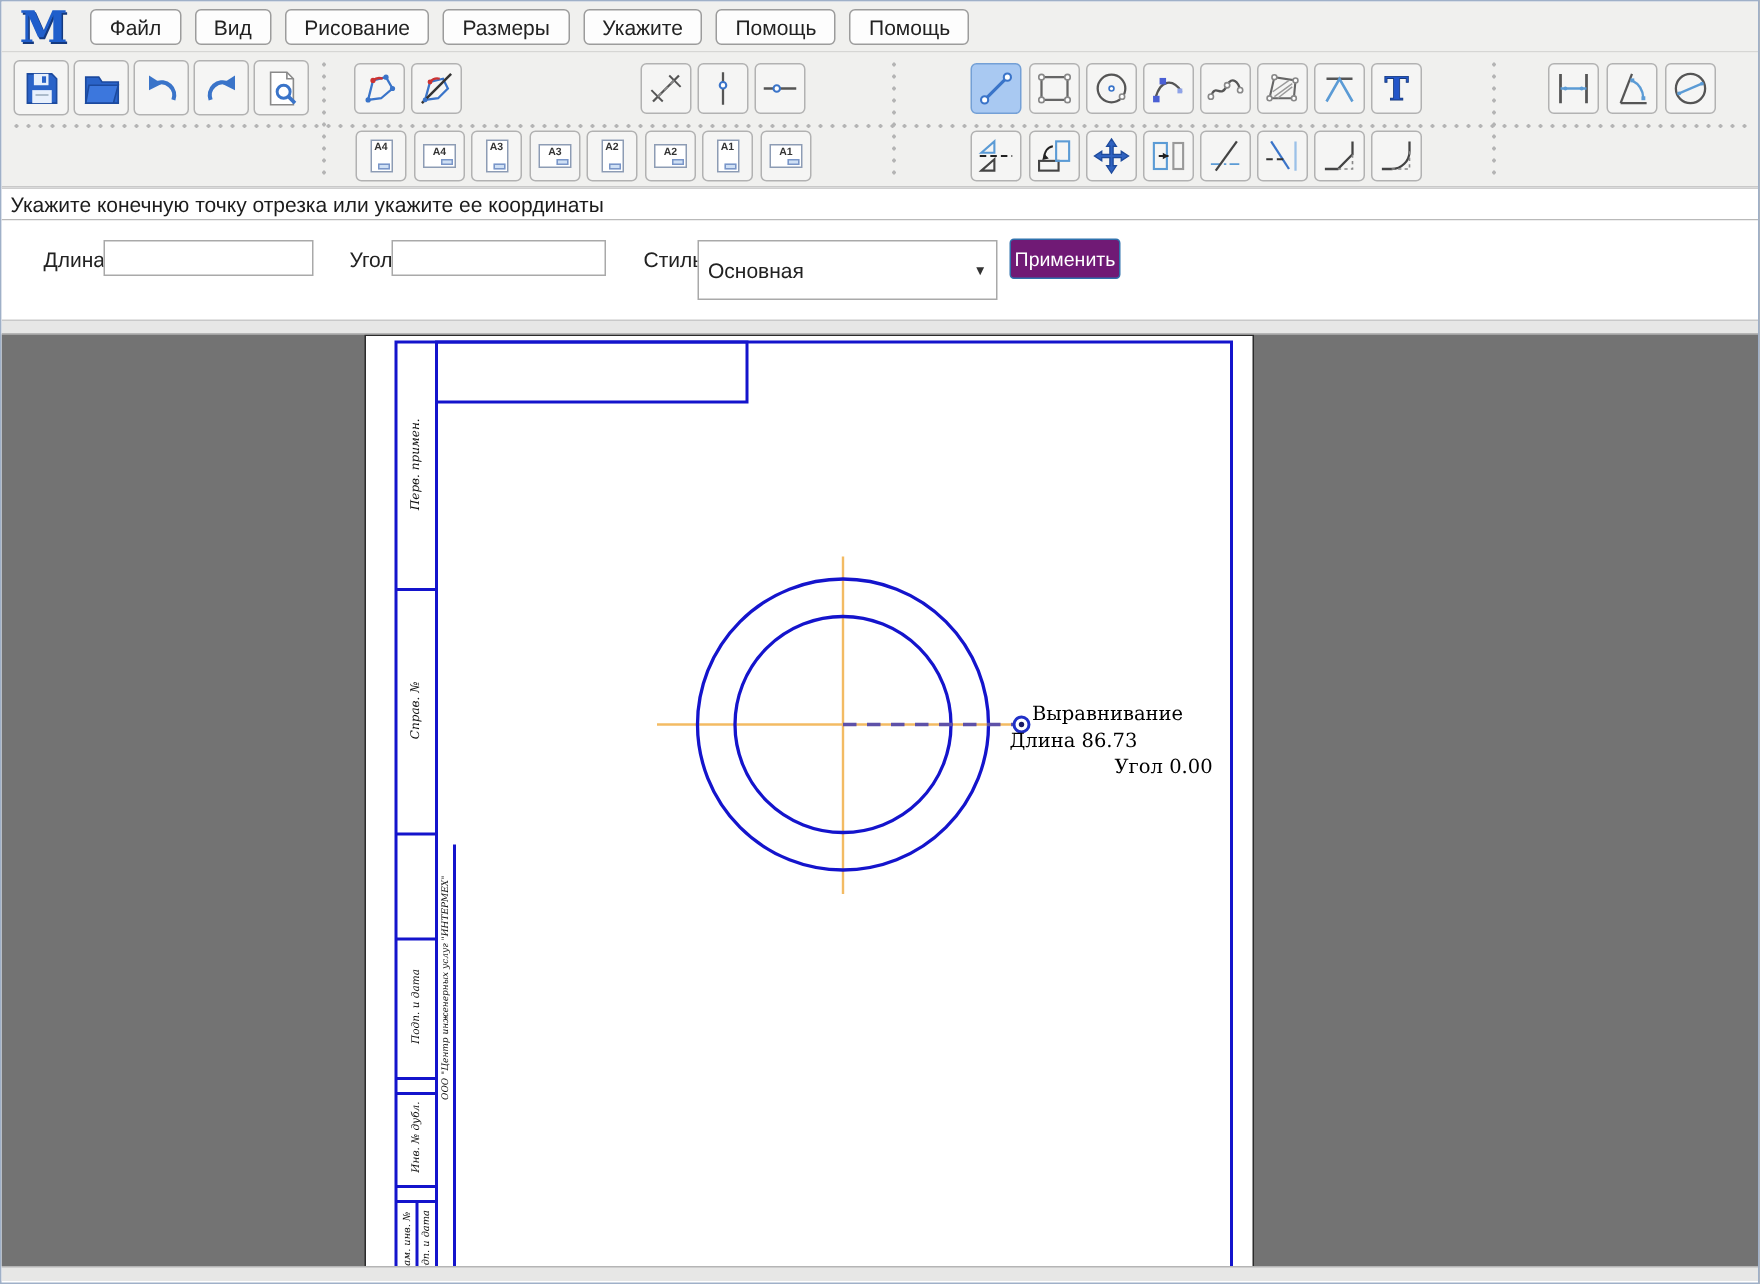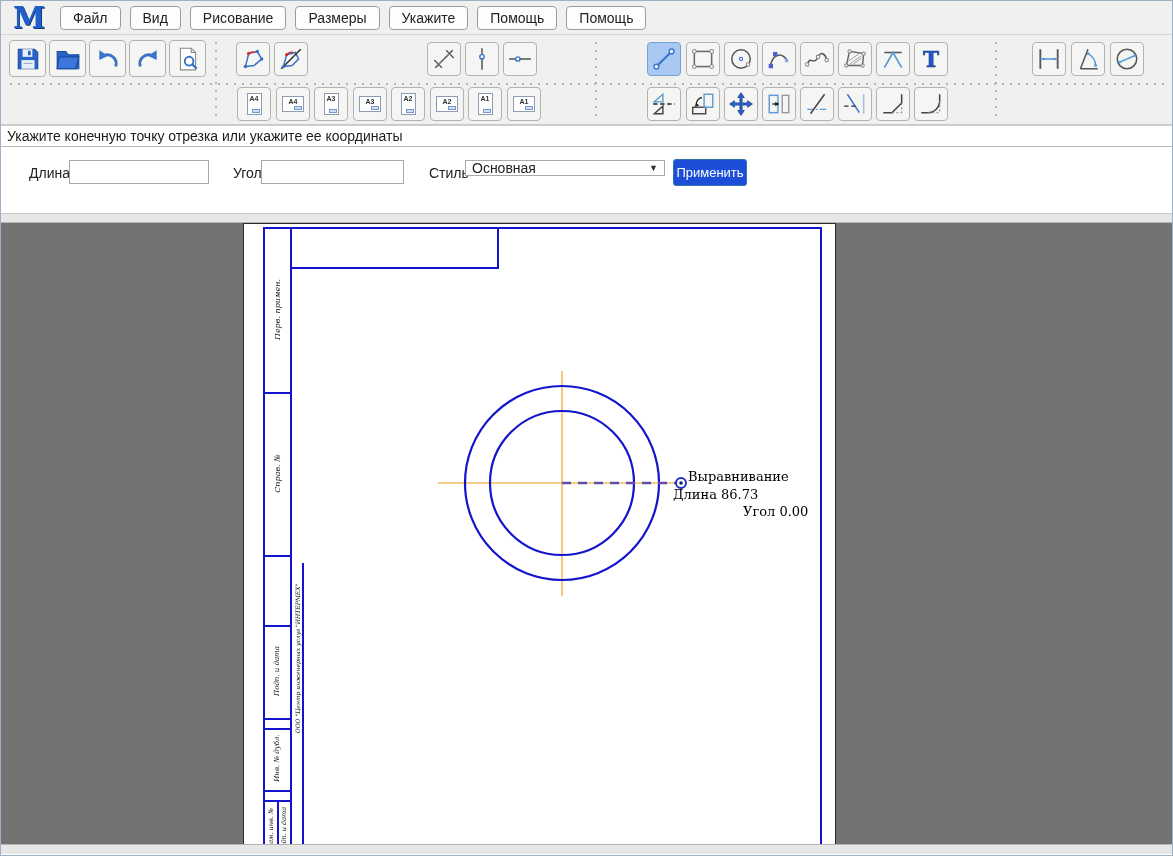--- a/index.html
+++ b/index.html
@@ -26,23 +26,23 @@
   .fmt-label { font-size:7px; font-weight:bold; color:#333; line-height:9px; }
   .mini-tb { position:absolute; right:1px; bottom:1px; width:8px; height:4px; background:#cfe0f5; border:1px solid #7a96c8; }
 
   
   .statusbar { height:22px; background:#fff; border-bottom:1px solid #b9b9b9; border-top:1px solid #cfcfcf; font-size:14px; color:#1c1c1c; padding:2px 0 0 6px; }
 
   
   .formbar { position:relative; height:67px; background:#fff; border-bottom:1px solid #c9c9c9; font-size:14px; color:#222; }
   .formbar label { position:absolute; top:18px; }
   .txt { position:absolute; top:13px; height:24px; border:1px solid #a9a9a9; background:#fff; font-size:13px; padding:0 4px; }
-  .select { position:absolute; top:13px; height:16px; border:1px solid #a9a9a9; background:#fff; display:flex; align-items:center; justify-content:space-between; padding:0 6px; font-size:14px; cursor:pointer; }
+  .select { position:absolute; top:13px; height:40px; border:1px solid #a9a9a9; background:#fff; display:flex; align-items:center; justify-content:space-between; padding:0 6px; font-size:14px; cursor:pointer; }
   .select .arrow { font-size:9px; color:#333; }
-  .apply-btn { position:absolute; top:12px; left:672px; height:27px; width:74px; background:#1d4ed8; color:#fff; border:1px solid #3072ad; border-radius:3px; font-size:13px; cursor:pointer; }
+  .apply-btn { position:absolute; top:12px; left:672px; height:27px; width:74px; background:#701a75; color:#fff; border:1px solid #3072ad; border-radius:3px; font-size:13px; cursor:pointer; }
 
   .gap { height:9px; background:#e7e7e6; border-bottom:1px solid #b5b5b5; }
 
   
   .canvas { position:relative; height:621px; background:#737373; overflow:hidden; cursor:crosshair; }
   .canvas svg { position:absolute; left:0; top:0; }
   .tb-label { position:absolute; font-family:"DejaVu Serif", serif; font-style:italic; color:#101010; text-align:center; transform:rotate(-90deg); white-space:nowrap; }
   .tip { position:absolute; font-family:"DejaVu Serif", serif; font-size:13px; color:#000; white-space:nowrap; }
 
   .bottomstrip { height:10px; background:#e7e7e6; border-top:1px solid #b5b5b5; }

